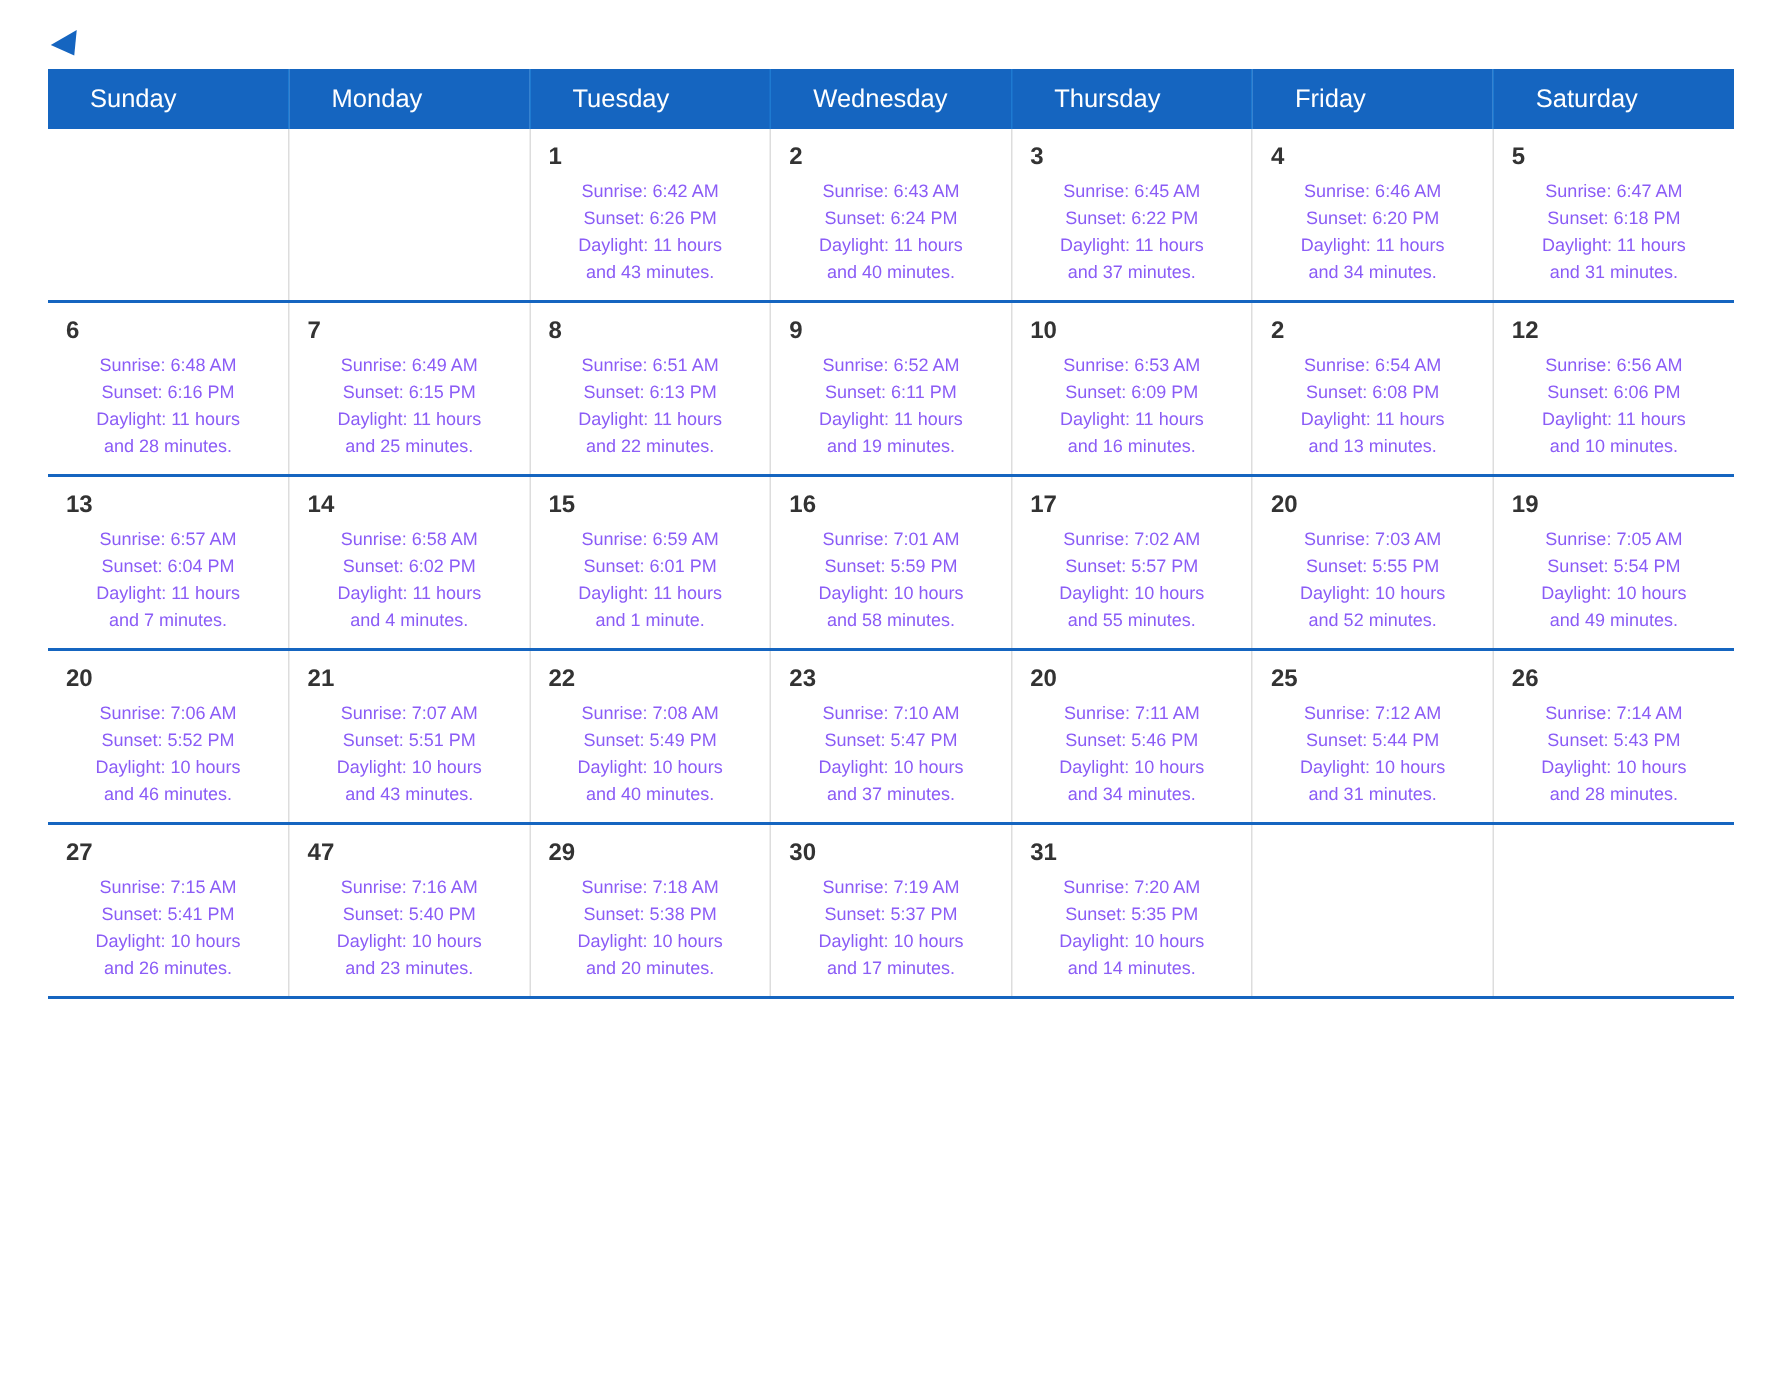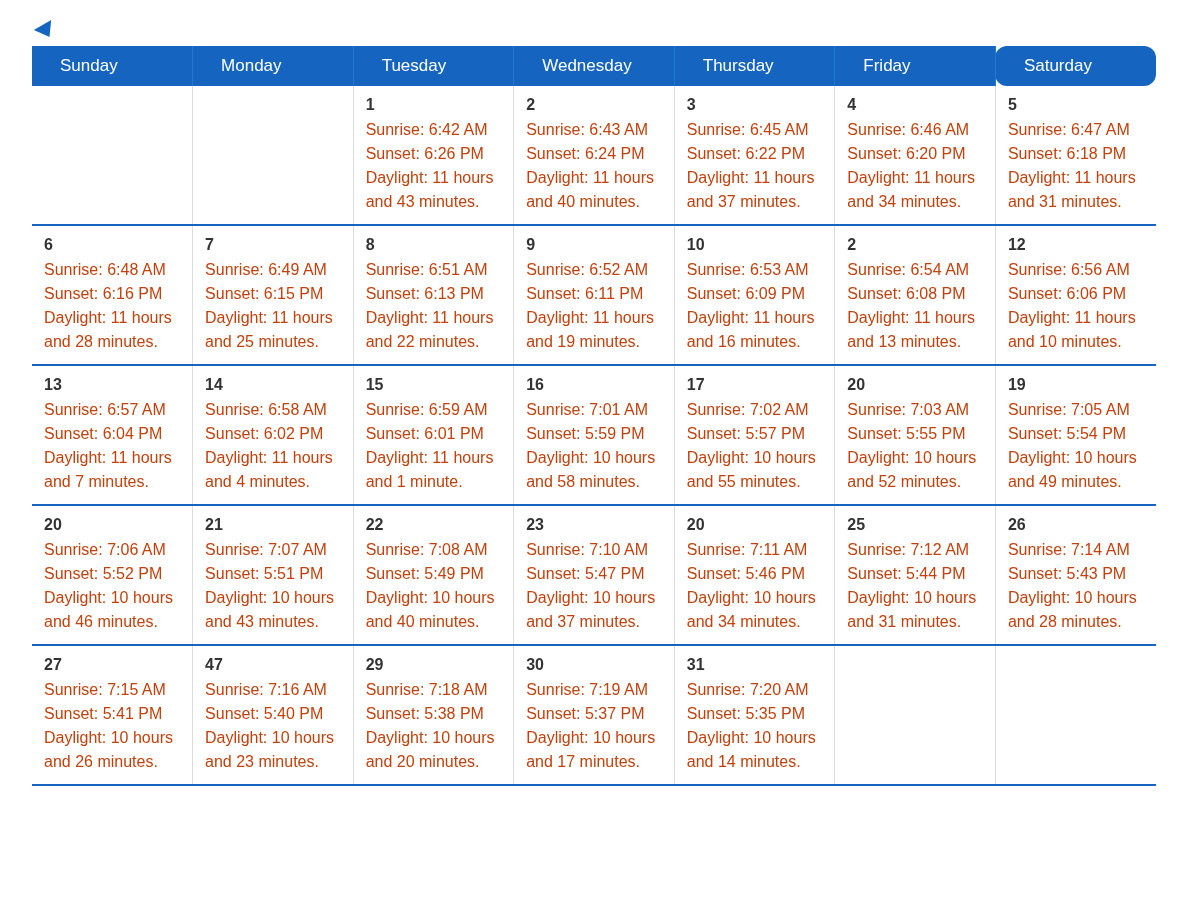--- a/index.html
+++ b/index.html
@@ -69,21 +69,20 @@
     .calendar thead th {
       color: #fff;
       padding: 10px 28px;
       text-align: left;
       font-size: 17px;
       font-weight: normal;
       border-right: 1px solid #1e7ad1;
     }
     .calendar thead th:last-child {
       border-right: none;
-      border-radius: 12px;
     }
     .calendar tbody tr {
       border-bottom: 2px solid #1565c0;
     }
     .calendar tbody td {
       vertical-align: top;
       padding: 10px 12px;
       font-size: 14px;
       color: #333;
       border-right: 1px solid #ddd;
@@ -93,23 +92,24 @@
       border-right: none;
     }
     .day-number {
       font-size: 16px;
       font-weight: bold;
       color: #333;
       display: block;
       margin-bottom: 4px;
     }
     .day-info {
-      font-size: 16px;
-      color: #c2410c;
+      font-size: 12px;
+      color: #8b5cf6;
       line-height: 1.5;
+      text-align: center;
     }
     .empty-cell {
       background: #fff;
     }
   </style>
 </head>
 <body>
 
 <div class="header">
   <div class="logo">

